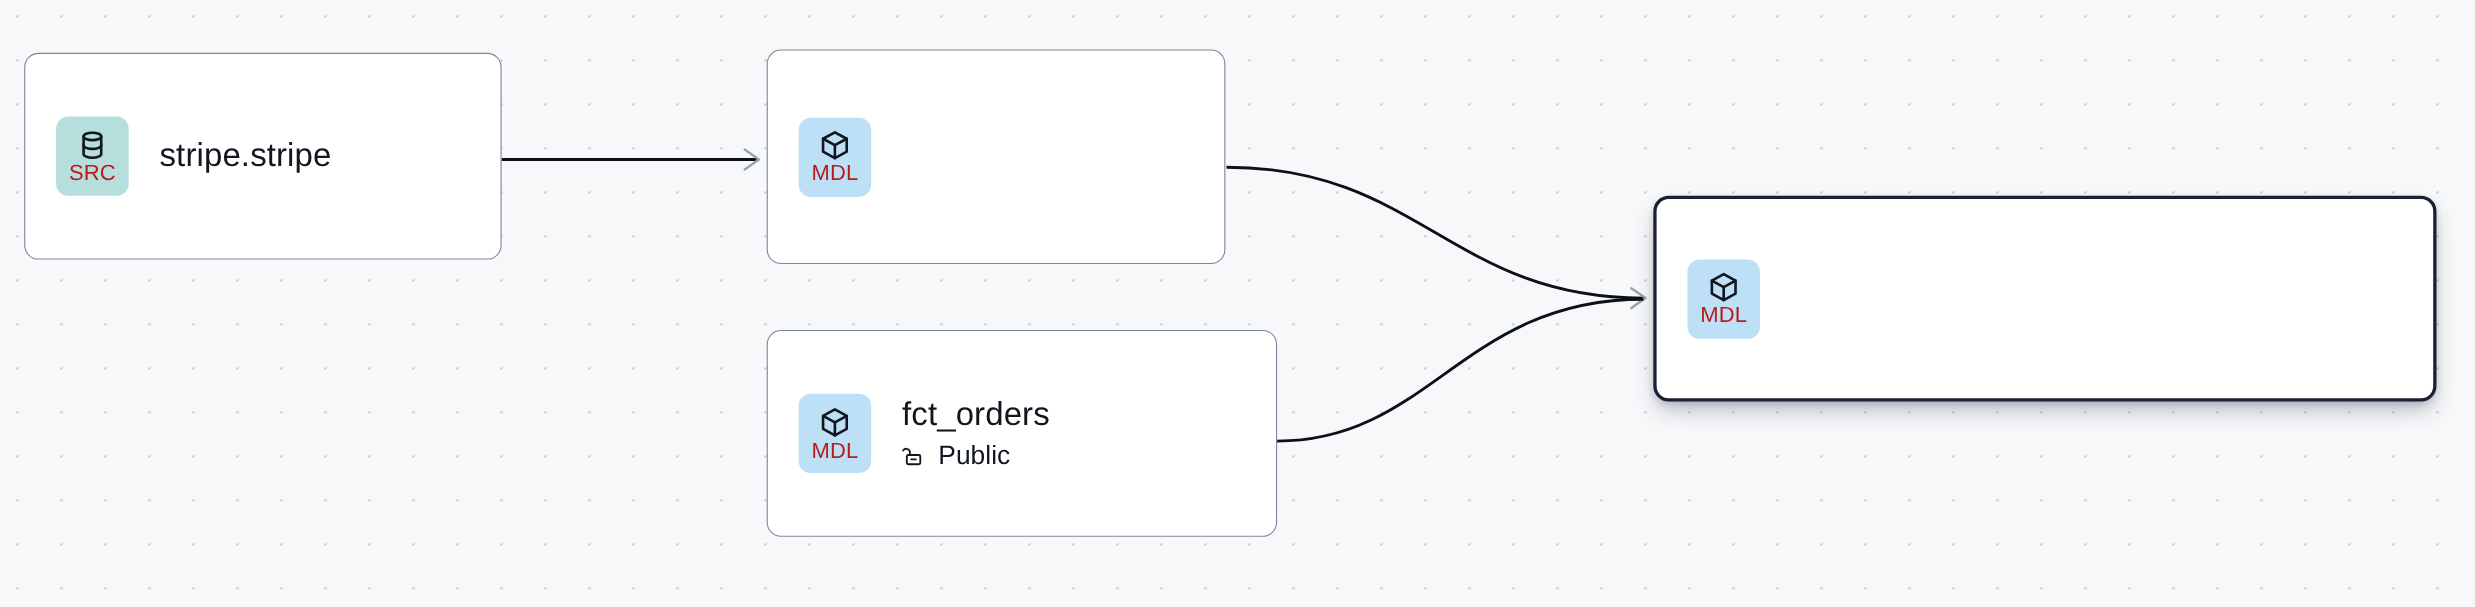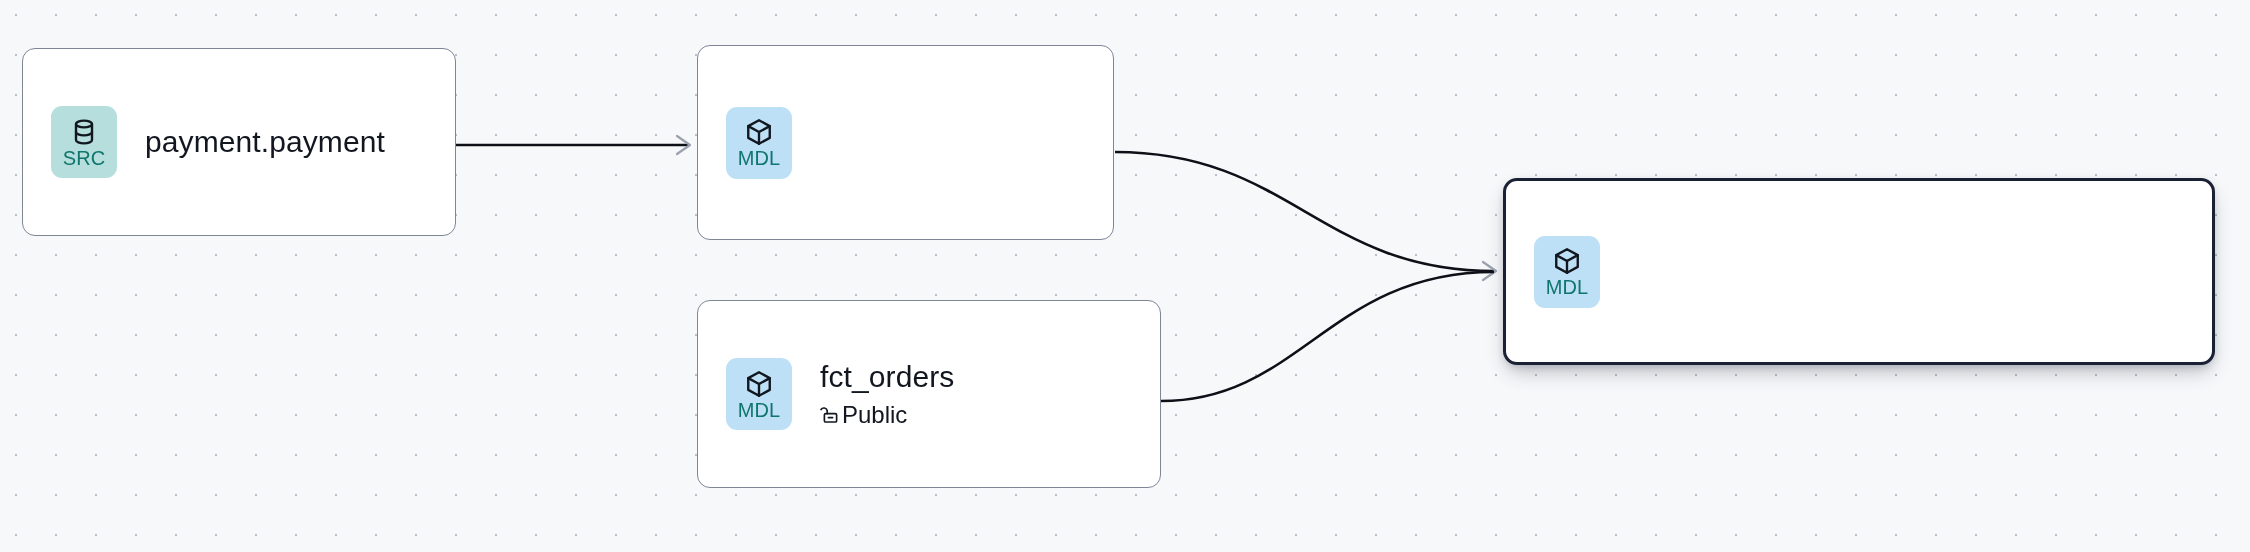--- a/index.html
+++ b/index.html
@@ -79,21 +79,21 @@
     gap: 1px;
     margin-left: 28px;
   }
   .badge.src { background: #b5dedc; }
   .badge.mdl { background: #bee0f7; }
   .badge svg { display: block; }
   .badge-label {
     font-size: 20px;
     line-height: 1;
     letter-spacing: .1px;
-    color: #0f766e;
+    color: #b91c1c;
     font-family: "Liberation Sans", "DejaVu Sans", sans-serif;
   }
 
   
   .node-text {
     display: flex;
     flex-direction: column;
     justify-content: center;
     margin-left: 28px;
     min-width: 0;
@@ -101,21 +101,21 @@
   .node-title {
     font-size: 30px;
     line-height: 1.2;
     color: #11161f;
     white-space: nowrap;
     letter-spacing: .1px;
   }
   .node-sub {
     display: flex;
     align-items: center;
-    gap: 1px;
+    gap: 12px;
     margin-top: 6px;
     font-size: 24px;
     line-height: 1.2;
     color: #11161f;
     white-space: nowrap;
   }
   .node-sub svg { display: block; flex: 0 0 auto; }
 </style>
 </head>
 <body>
@@ -142,21 +142,21 @@
   <div class="node" style="left:22px; top:48px; width:434px; height:188px;">
     <div class="badge src">
       <svg width="30" height="30" viewBox="0 0 24 24" fill="none" stroke="#11161f" stroke-width="1.9" stroke-linecap="round" stroke-linejoin="round">
         <ellipse cx="12" cy="5.6" rx="6.4" ry="2.7"></ellipse>
         <path d="M5.6 5.6 v12.8 c0 1.5 2.9 2.7 6.4 2.7 s6.4 -1.2 6.4 -2.7 V5.6"></path>
         <path d="M5.6 12 c0 1.5 2.9 2.7 6.4 2.7 s6.4 -1.2 6.4 -2.7"></path>
       </svg>
       <span class="badge-label">SRC</span>
     </div>
     <div class="node-text">
-      <span class="node-title">payment.payment</span>
+      <span class="node-title">stripe.stripe</span>
     </div>
   </div>
 
   <div class="node" style="left:697px; top:45px; width:417px; height:195px;">
     <div class="badge mdl">
       <svg width="30" height="30" viewBox="0 0 24 24" fill="none" stroke="#11161f" stroke-width="1.9" stroke-linecap="round" stroke-linejoin="round">
         <path d="M12 2.6 L20.6 7.3 L12 12 L3.4 7.3 Z"></path>
         <path d="M3.4 7.3 V16.7 L12 21.4 V12"></path>
         <path d="M20.6 7.3 V16.7 L12 21.4"></path>
       </svg>

